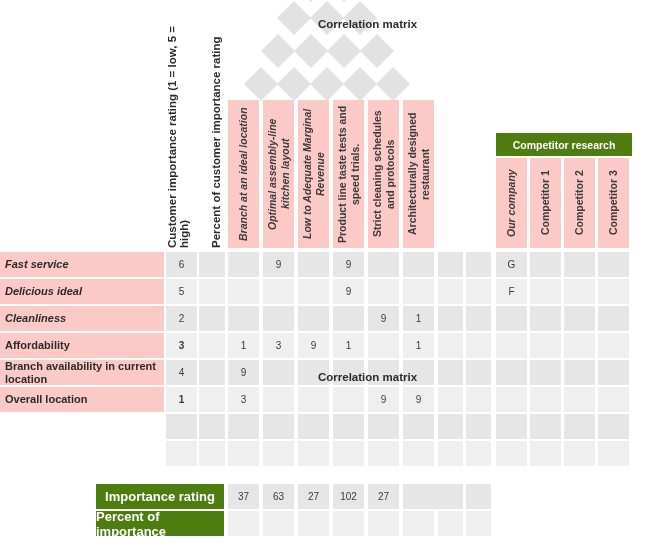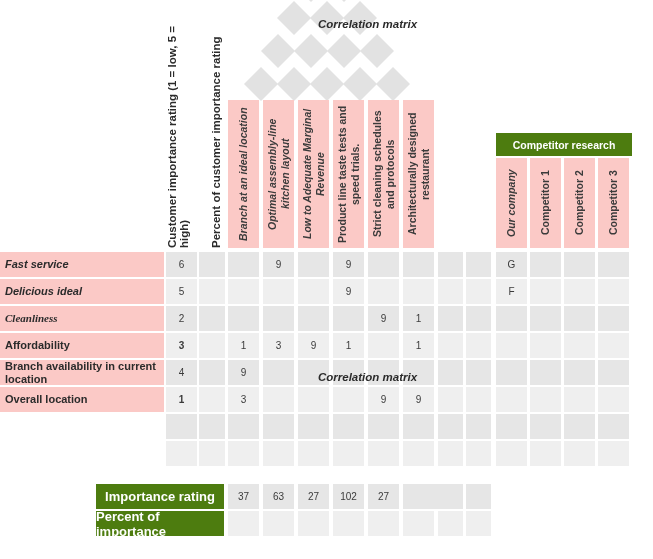--- a/index.html
+++ b/index.html
@@ -47,21 +47,21 @@
   }
   .rowlabel.it{font-style:italic;}
 
   
   .diamond{
     position:absolute;width:24px;height:24px;background:#e2e2e2;
     transform:rotate(45deg);
   }
 
   .title-it{
-    position:absolute;font-size:11.5px;font-style:italic;font-weight:bold;
+    position:absolute;font-size:11.5px;font-weight:bold;
     color:#2b2b2b;white-space:nowrap;
   }
 
   .footlabel{
     display:flex;align-items:center;justify-content:center;
     font-size:13px;font-weight:bold;color:#ffffff;
   }
   .comphead{
     display:flex;align-items:center;justify-content:center;
     font-size:10.5px;font-weight:bold;color:#ffffff;
@@ -105,21 +105,21 @@
 <div id="comp-headers">
     <div class="abs pink vtext ital" style="left: 496px; top: 158px; width: 31px; height: 90px;">Our company</div>
     <div class="abs pink vtext plain" style="left: 530px; top: 158px; width: 31px; height: 90px;">Competitor 1</div>
     <div class="abs pink vtext plain" style="left: 564px; top: 158px; width: 31px; height: 90px;">Competitor 2</div>
     <div class="abs pink vtext plain" style="left: 598px; top: 158px; width: 31px; height: 90px;">Competitor 3</div>
   </div>
 
 <div id="row-labels">
     <div class="abs pink rowlabel it" style="left: 0px; top: 252px; width: 164px; height: 25px;">Fast service</div>
     <div class="abs pink rowlabel it" style="left: 0px; top: 279px; width: 164px; height: 25px;">Delicious ideal</div>
-    <div class="abs pink rowlabel it" style="left: 0px; top: 306px; width: 164px; height: 25px; font-family: Liberation Serif, serif;">Cleanliness</div>
+    <div class="abs pink rowlabel it" style="left: 0px; top: 306px; width: 164px; height: 25px;">Cleanliness</div>
     <div class="abs pink rowlabel" style="left: 0px; top: 333px; width: 164px; height: 25px;">Affordability</div>
     <div class="abs pink rowlabel" style="left: 0px; top: 360px; width: 164px; height: 25px;">Branch availability in current location</div>
     <div class="abs pink rowlabel" style="left: 0px; top: 387px; width: 164px; height: 25px;">Overall location</div>
   </div>
 <div id="imp-col">
     <div class="abs cellbox grey-a" style="left: 166px; top: 252px; width: 31px; height: 25px;">6</div>
     <div class="abs cellbox grey-b" style="left: 166px; top: 279px; width: 31px; height: 25px;">5</div>
     <div class="abs cellbox grey-a" style="left: 166px; top: 306px; width: 31px; height: 25px;">2</div>
     <div class="abs cellbox grey-b" style="left: 166px; top: 333px; width: 31px; height: 25px; font-weight: bold;">3</div>
     <div class="abs cellbox grey-a" style="left: 166px; top: 360px; width: 31px; height: 25px;">4</div>

